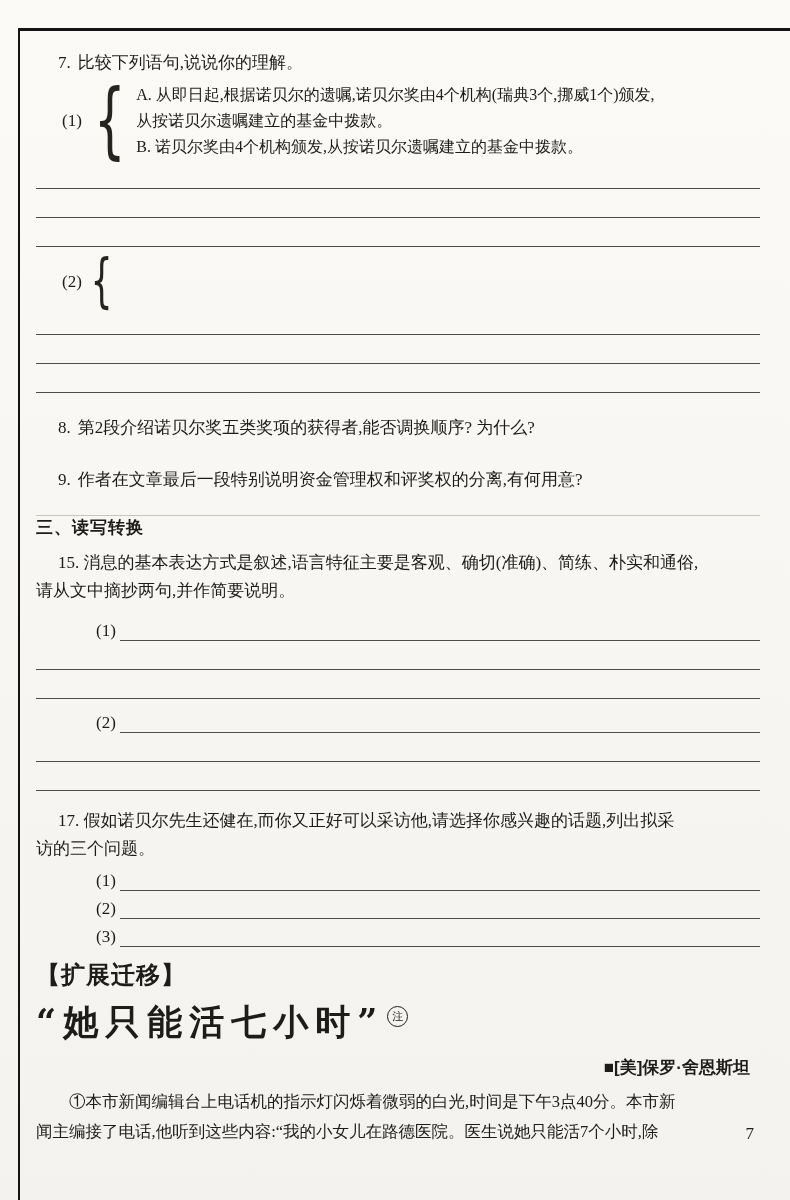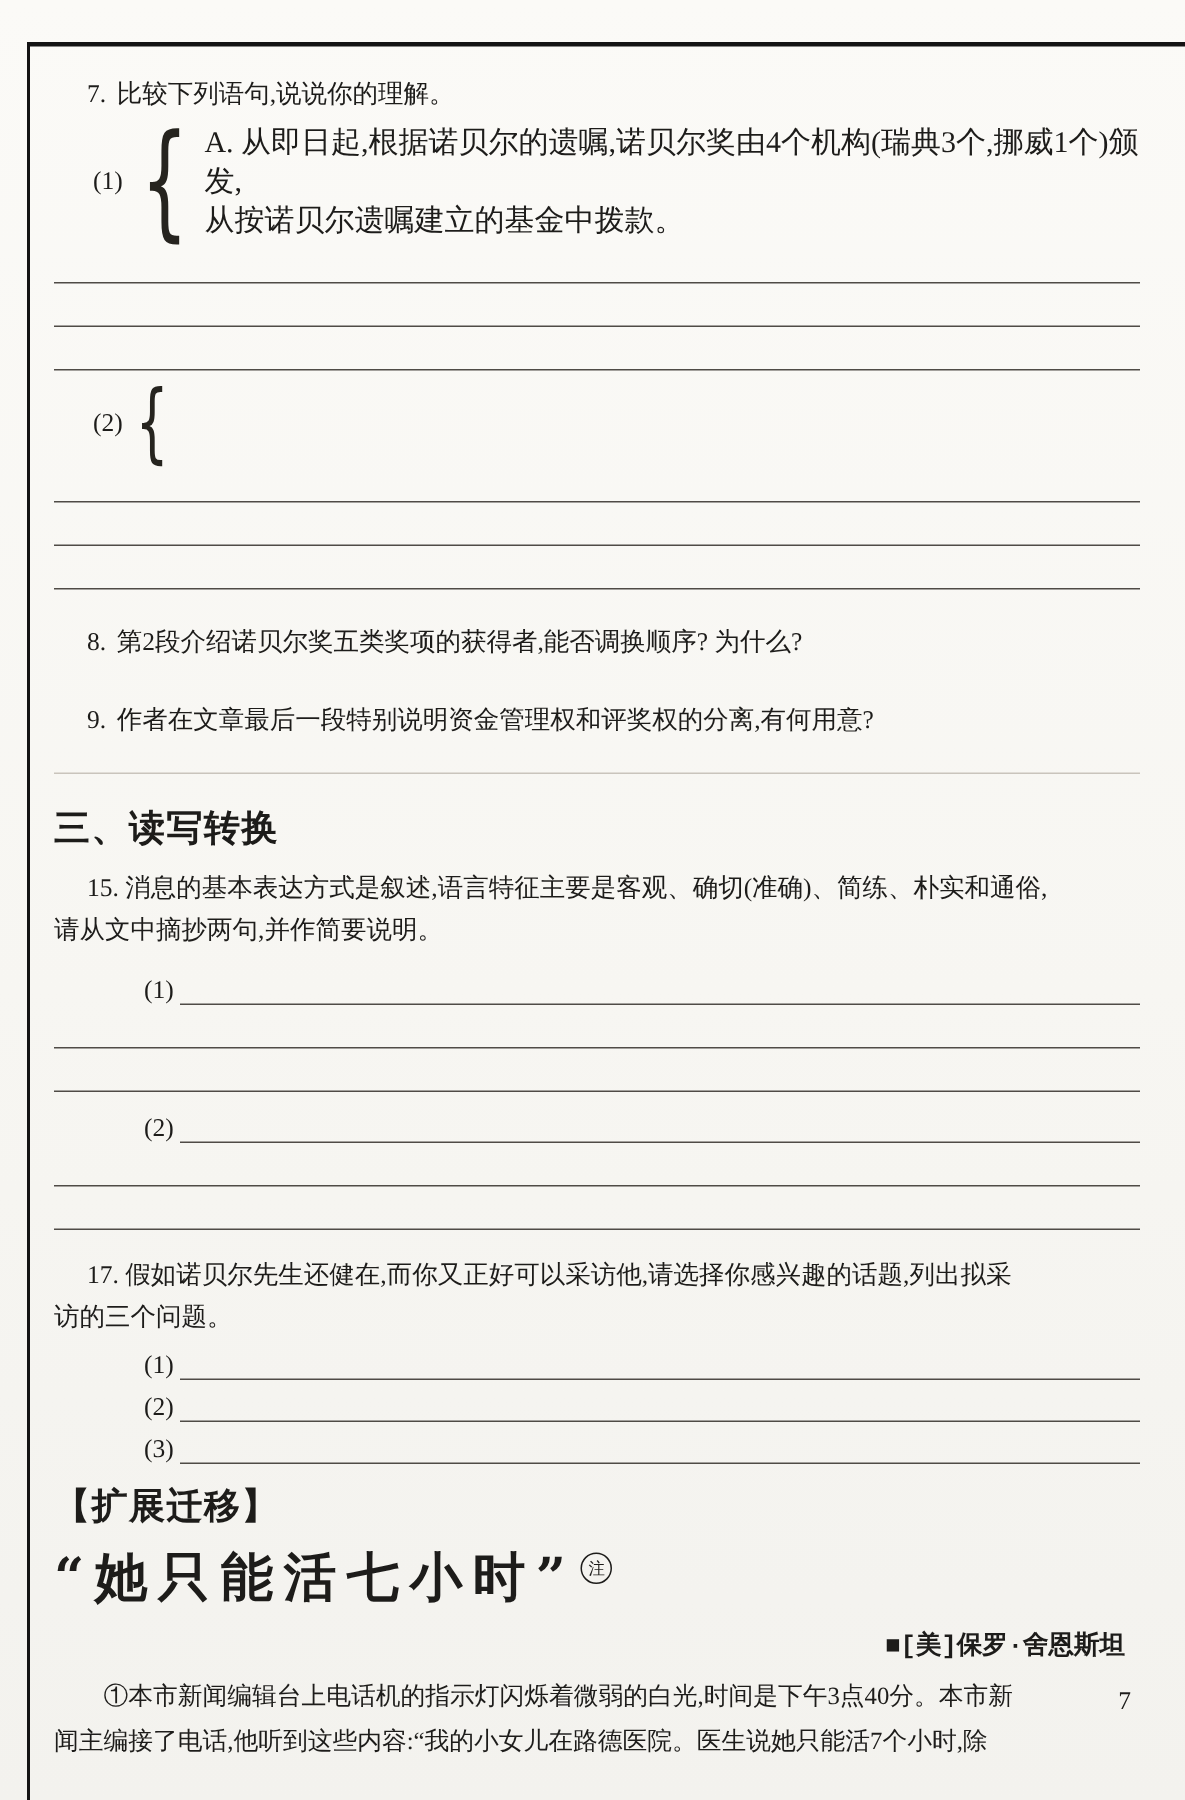--- a/index.html
+++ b/index.html
@@ -20,27 +20,27 @@
   .qnum{flex:none;margin-right:7px;}
 
   .brace-group{display:flex;align-items:center;margin-left:26px;}
   .item-label{font-size:17px;margin-right:1px;flex:none;}
   .brace{
     font-family:"DejaVu Sans",sans-serif;color:#26241f;line-height:.85;
     transform:scaleX(.6);transform-origin:center;flex:none;
   }
   .brace-3{font-size:84px;}
   .brace-2{font-size:58px;}
-  .brace-lines{font-size:20px;line-height:26px;font-family:Liberation Serif, serif;}
+  .brace-lines{font-size:16px;line-height:26px;font-family:Liberation Serif, serif;}
 
   .rule{height:28px;border-bottom:1.2px solid #4f4b46;}
   .fold-line{height:0;border-bottom:1px solid #c9c4bc;margin-top:22px;}
 
   .section-title{
-    margin-top:20px;font-size:24px;font-weight:bold;
+    margin-top:0;font-size:17px;font-weight:bold;
     font-family:Liberation Serif, serif;letter-spacing:1px;
   }
   .wrap-para{font-size:17px;line-height:28px;margin-top:10px;}
   .wrap-para .l1{margin-left:22px;}
   .wrap-para .l2{margin-left:0;}
 
   .ans-item{display:flex;align-items:flex-end;margin-left:60px;height:28px;font-size:17px;}
   .ans-item .fill{flex:1;border-bottom:1.2px solid #4f4b46;margin-left:4px;}
 
   .expand-heading{
@@ -53,21 +53,21 @@
     white-space:nowrap;
   }
   .note-circle{
     display:inline-flex;align-items:center;justify-content:center;
     width:19px;height:19px;border:1.5px solid #1d1c1a;border-radius:50%;
     font-size:11px;font-weight:400;letter-spacing:0;vertical-align:14px;margin-left:3px;
   }
   .byline{
     margin-top:10px;text-align:right;padding-right:10px;
     font-weight:bold;font-size:17px;
-    font-family:Liberation Mono, monospace;
+    font-family:Liberation Sans, sans-serif;
   }
   .para{margin-top:8px;font-size:16.5px;line-height:30px;}
   .para .first{text-indent:2em;}
   .page-num{position:absolute;right:36px;top:1124px;font-size:17px;}
   .mt6{margin-top:6px;}.mt8{margin-top:8px;}.mt10{margin-top:10px;}
   .mt16{margin-top:16px;}.mt22{margin-top:22px;}.mt26{margin-top:26px;}
 </style>
 </head>
 <body>
 
@@ -79,20 +79,21 @@
     <span class="qnum">7.</span>
     <span>比较下列语句,说说你的理解。</span>
   </div>
 
   <div class="brace-group mt6">
     <span class="item-label">(1)</span>
     <span class="brace brace-3">{</span>
     <div class="brace-lines">
       <div>A. 从即日起,根据诺贝尔的遗嘱,诺贝尔奖由4个机构(瑞典3个,挪威1个)颁发,</div>
       <div>从按诺贝尔遗嘱建立的基金中拨款。</div>
+      <div>B. 诺贝尔奖由4个机构颁发,从按诺贝尔遗嘱建立的基金中拨款。</div>
     </div>
   </div>
 
   <div class="rule"></div>
   <div class="rule"></div>
   <div class="rule"></div>
 
   <div class="brace-group mt10">
     <span class="item-label">(2)</span>
     <span class="brace brace-2">{</span>

